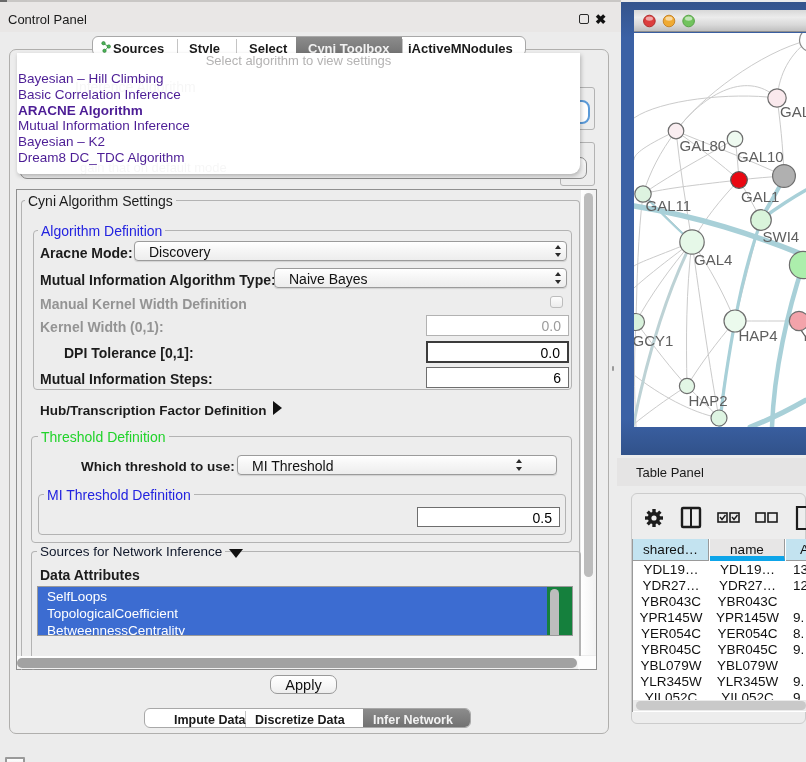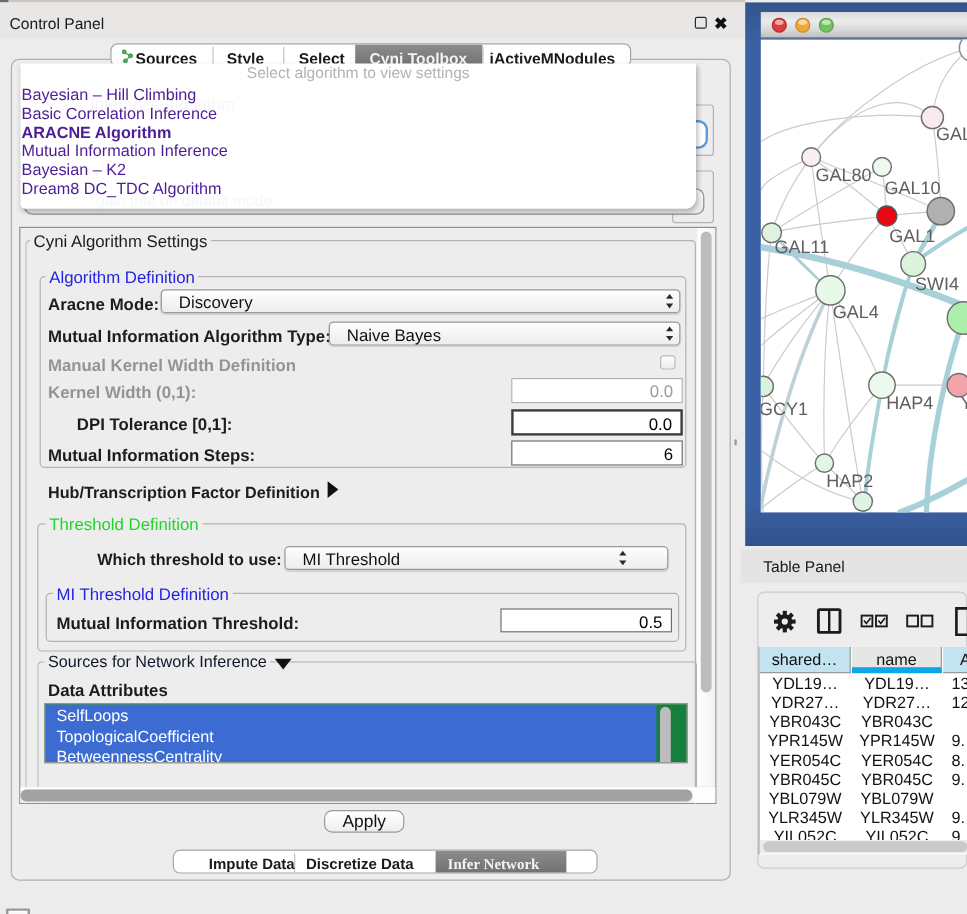--- a/index.html
+++ b/index.html
@@ -111,21 +111,20 @@
 
     <div class="lbl" style="left:81px;top:459px;font-size:13.5px;">Which threshold to use:</div>
     <div class="combo" style="left:237px;top:455px;width:320px;height:20px;">
       <span class="ct">MI Threshold</span>
       <div class="arr up" style="left:278px;top:3px;"></div>
       <div class="arr dn" style="left:278px;top:11px;"></div>
     </div>
 
     <div class="fieldset" style="left:38px;top:494px;width:528px;height:41px;"></div>
     <div class="legend" style="left:44px;top:487px;font-size:14px;color:#2323e0;">MI Threshold Definition</div>
-    <div class="lbl" style="left:47px;top:511px;">Mutual Information Threshold:</div>
     <div class="tfield" style="left:417px;top:507px;width:143px;height:20px;border:1px solid #6e6e6e;">
         <span style="color:#000;">0.5</span>
       </div>
 
     <div class="fieldset" style="left:31px;top:551px;width:550px;height:119px;border-bottom:none;"></div>
     <div class="legend" style="left:37px;top:544px;font-size:13.5px;color:#0f172a;">Sources for Network Inference</div>
     <div class="abs" style="left:229px;top:549px;width:0;height:0;border-left:7px solid transparent;border-right:7px solid transparent;border-top:9px solid #111;"></div>
 
     <div class="lbl" style="left:40px;top:567px;">Data Attributes</div>
 
@@ -151,26 +150,26 @@
     <div class="abs" style="left:18px;top:71px;width:560px;font-size:13.5px;color:#4c1d95;line-height:15.8px;white-space:pre;">Bayesian – Hill Climbing
 Basic Correlation Inference
 <b>ARACNE Algorithm</b>
 Mutual Information Inference
 Bayesian – K2
 Dream8 DC_TDC Algorithm</div>
 
     <div class="abs" style="left:270px;top:675px;width:67px;height:19px;border:1px solid #9a9a9a;border-radius:7px;background:linear-gradient(#ffffff,#f7f7f7 55%,#ededed);"></div>
     <div class="abs" style="left:270px;top:677px;width:67px;text-align:center;font-size:14.5px;color:#111;">Apply</div>
 
-    <div class="abs" style="left:144px;top:708px;width:354px;height:20px;background:#fff;border:1px solid #a8a8a8;border-radius:6px;overflow:hidden;">
+    <div class="abs" style="left:144px;top:708px;width:327px;height:20px;background:#fff;border:1px solid #a8a8a8;border-radius:6px;overflow:hidden;">
       <div class="abs" style="left:218px;top:0;width:109px;height:20px;background:linear-gradient(#8c8c8c,#6f6f6f);"></div>
       <div class="abs" style="left:100px;top:2px;width:1px;height:16px;background:#c4c4c4;"></div>
       <div class="abs" style="left:29px;top:4px;font-size:12.5px;font-weight:bold;color:#1a1a1a;">Impute Data</div>
       <div class="abs" style="left:110px;top:4px;font-size:12.5px;font-weight:bold;color:#1a1a1a;">Discretize Data</div>
-      <div class="abs" style="left:228px;top:4px;font-size:12.5px;font-weight:bold;color:#f2f2f2;font-family:Liberation Serif, serif;">Infer Network</div>
+      <div class="abs" style="left:228px;top:4px;font-size:12.5px;font-weight:bold;color:#f2f2f2;">Infer Network</div>
     </div>
 
     <div class="abs" style="left:5px;top:757px;width:20px;height:10px;border:2px solid #9a9a9a;background:linear-gradient(#ffffff,#ededed);border-radius:1px;"></div>
 
     <div class="abs" style="left:612px;top:366px;width:2px;height:5px;background:#9a9a9a;border-radius:1px;"></div>
   </div>
 
   <div class="abs" style="left:621px;top:2px;width:185px;height:453px;background:linear-gradient(180deg,#34548c,#3b61a5 8%,#3b61a5 92%,#31528a);"></div>
 
   <div class="abs" style="left:634px;top:10px;width:172px;height:22px;background:linear-gradient(#d8d8d8,#ececec 35%,#d9d9d9 70%,#c0c0c0);border-bottom:1px solid #8e8e8e;"></div>

